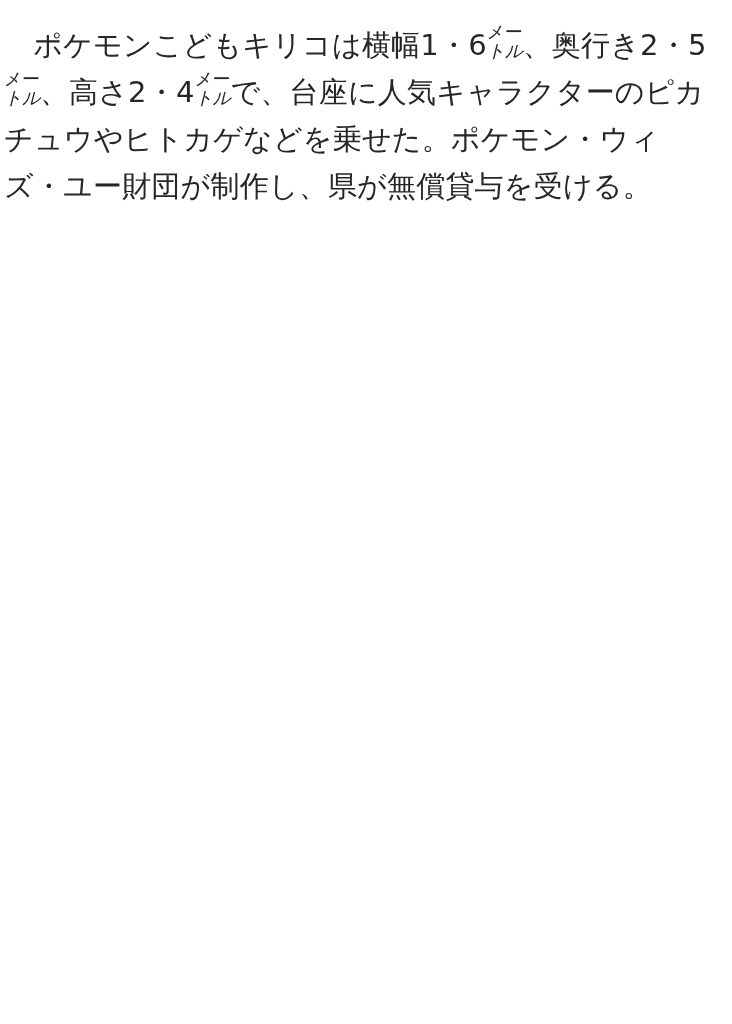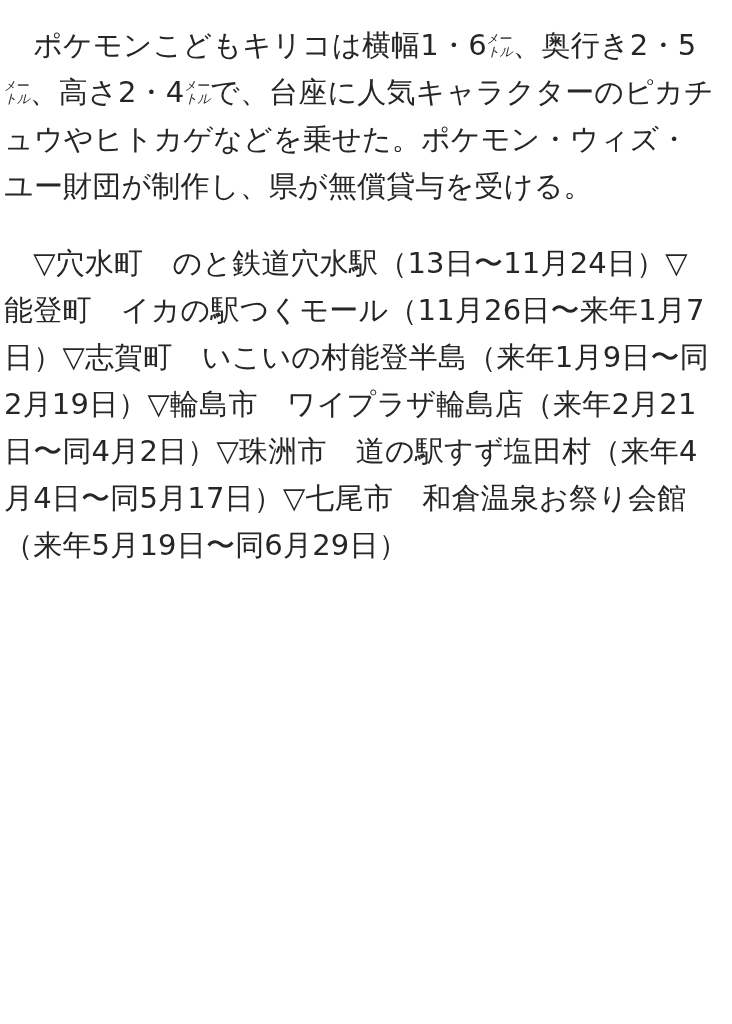--- a/index.html
+++ b/index.html
@@ -27,31 +27,30 @@
     text-align: left;
     word-break: break-all;
     white-space: pre-wrap;
   }
   .para.last {
     margin-bottom: 0;
   }
   
   .unit {
     display: inline-block;
-    font-size: 13px;
+    font-size: 18px;
     line-height: 1.05;
     vertical-align: -0.18em;
     letter-spacing: -0.5px;
     transform: translateY(-1px);
     white-space: nowrap;
   }
   .unit .r1 { display: block; }
   .unit .r2 { display: block; font-style: italic; }
 </style>
 </head>
 <body>
 
 <div class="article">
   <div id="paragraphs-container">
       <div class="para"><span>　ポケモンこどもキリコは横幅1・6</span><span class="unit" title="メートル"><span class="r1">メー</span><span class="r2">トル</span></span><span>、奥行き2・5</span><span class="unit" title="メートル"><span class="r1">メー</span><span class="r2">トル</span></span><span>、高さ2・4</span><span class="unit" title="メートル"><span class="r1">メー</span><span class="r2">トル</span></span><span>で、台座に人気キャラクターのピカチュウやヒトカゲなどを乗せた。ポケモン・ウィズ・ユー財団が制作し、県が無償貸与を受ける。</span></div>
-      <div class="para last"><span>　▽穴水町　のと鉄道穴水駅（13日〜11月24日）▽能登町　イカの駅つくモール（11月26日〜来年1月7日）▽志賀町　いこいの村能登半島（来年1月9日〜同2月19日）▽輪島市　ワイプラザ輪島店（来年2月21日〜同4月2日）▽珠洲市　道の駅すず塩田村（来年4月4日〜同5月17日）▽七尾市　和倉温泉お祭り会館（来年5月19日〜同6月29日）</span></div>
     </div>
 </div>
 
 </body></html>

